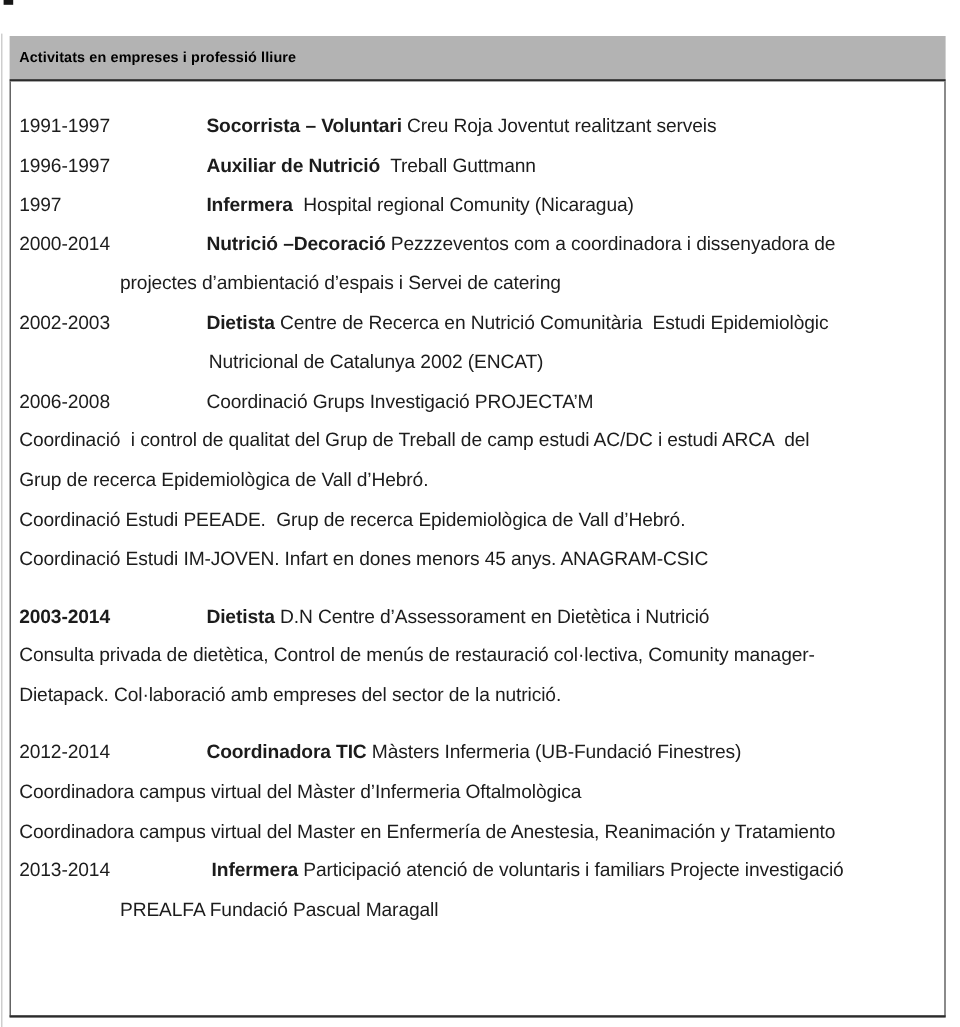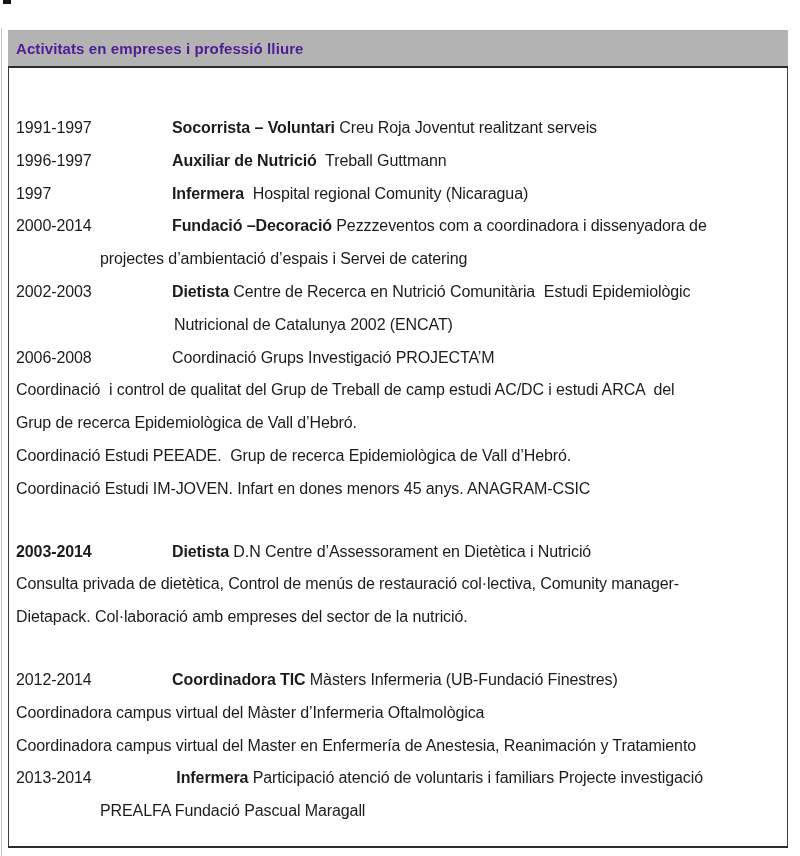--- a/index.html
+++ b/index.html
@@ -39,46 +39,46 @@
     width: 780px;
     height: 38px;
     box-sizing: border-box;
     background: #b3b3b3;
     border-bottom: 2px solid #2b2b2b;
     display: flex;
     align-items: center;
     padding-left: 8px;
   }
   .header-bar .title {
-    font-size: 15px;
+    font-size: 12px;
     font-weight: bold;
     letter-spacing: 0.1px;
-    color: #4c1d95;
+    color: #000000;
   }
   .content-box {
     position: absolute;
     left: 8px;
     top: 68px;
     width: 780px;
     height: 780px;
     box-sizing: border-box;
     background: #ffffff;
     border-left: 1px solid #3d3d3d;
     border-right: 1px solid #3d3d3d;
     border-bottom: 2px solid #2b2b2b;
     overflow: hidden;
-    padding: 44px 8px 0 7px;
+    padding: 22px 8px 0 7px;
   }
   .line {
     font-size: 16px;
     line-height: 32.8px;
     white-space: pre;
     letter-spacing: -0.1px;
   }
-  .line.gap { margin-top: 30px; }
+  .line.gap { margin-top: 15px; }
   .line .b, .b { font-weight: bold; }
   .date {
     display: inline-block;
     width: 156px;
   }
   .indent-1 { padding-left: 84px; }
   .indent-2 { padding-left: 158px; }
 </style>
 </head>
 <body>
@@ -88,21 +88,21 @@
   <div class="page-edge-line"></div>
 
   <div class="header-bar">
     <span class="title">Activitats en empreses i professió lliure</span>
   </div>
 
   <div class="content-box" id="content">
       <div class="line"><span class="date">1991-1997</span><span class="b">Socorrista – Voluntari</span><span> Creu Roja Joventut realitzant serveis</span></div>
       <div class="line"><span class="date">1996-1997</span><span class="b">Auxiliar de Nutrició</span><span>  Treball Guttmann</span></div>
       <div class="line"><span class="date">1997</span><span class="b">Infermera</span><span>  Hospital regional Comunity (Nicaragua)</span></div>
-      <div class="line"><span class="date">2000-2014</span><span class="b">Fundació –Decoració</span><span> Pezzzeventos com a coordinadora i dissenyadora de</span></div>
+      <div class="line"><span class="date">2000-2014</span><span class="b">Nutrició –Decoració</span><span> Pezzzeventos com a coordinadora i dissenyadora de</span></div>
       <div class="line indent-1"><span>projectes d’ambientació d’espais i Servei de catering</span></div>
       <div class="line"><span class="date">2002-2003</span><span class="b">Dietista</span><span> Centre de Recerca en Nutrició Comunitària  Estudi Epidemiològic</span></div>
       <div class="line indent-2"><span>Nutricional de Catalunya 2002 (ENCAT)</span></div>
       <div class="line"><span class="date">2006-2008</span><span>Coordinació Grups Investigació PROJECTA’M</span></div>
       <div class="line"><span>Coordinació  i control de qualitat del Grup de Treball de camp estudi AC/DC i estudi ARCA  del</span></div>
       <div class="line"><span>Grup de recerca Epidemiològica de Vall d’Hebró.</span></div>
       <div class="line"><span>Coordinació Estudi PEEADE.  Grup de recerca Epidemiològica de Vall d’Hebró.</span></div>
       <div class="line"><span>Coordinació Estudi IM-JOVEN. Infart en dones menors 45 anys. ANAGRAM-CSIC</span></div>
       <div class="line gap"><span class="date b">2003-2014</span><span class="b">Dietista</span><span> D.N Centre d’Assessorament en Dietètica i Nutrició</span></div>
       <div class="line"><span>Consulta privada de dietètica, Control de menús de restauració col·lectiva, Comunity manager-</span></div>

